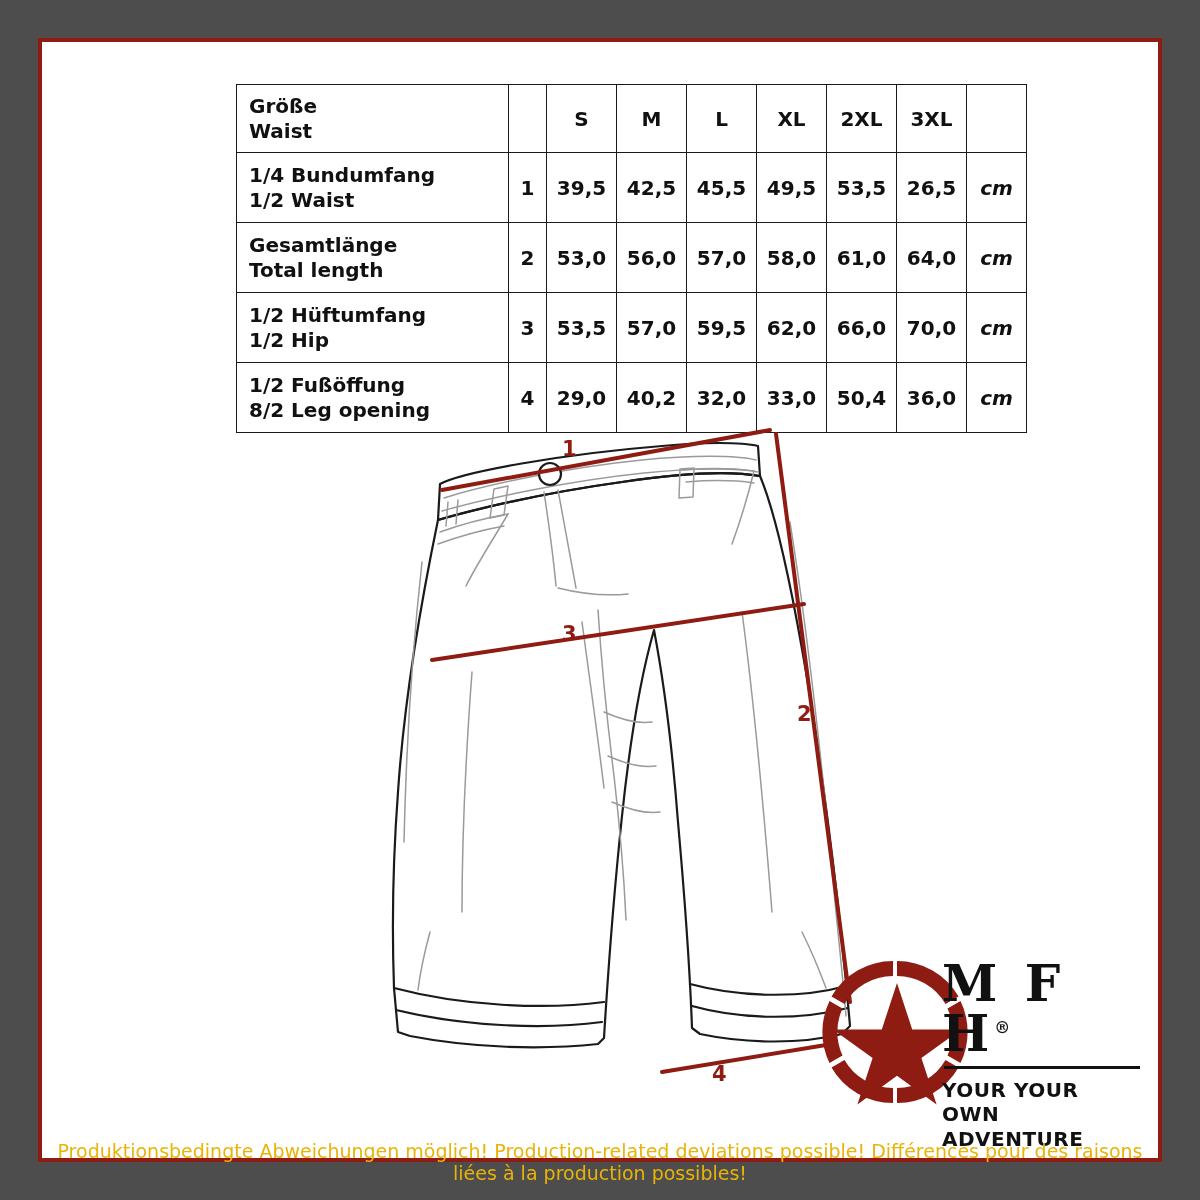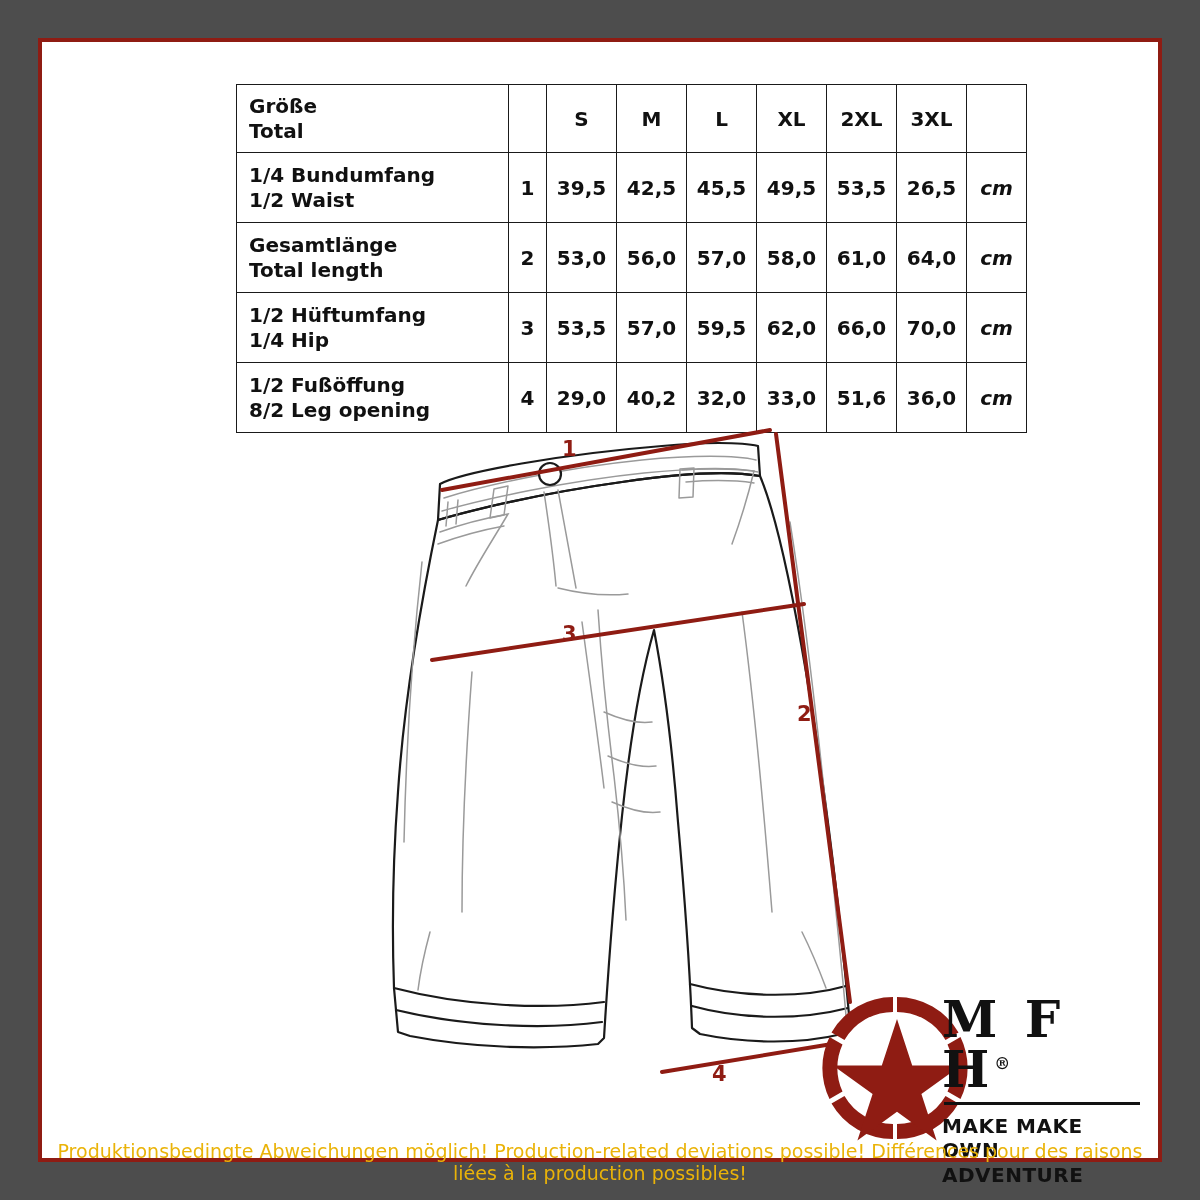--- a/index.html
+++ b/index.html
@@ -77,21 +77,20 @@
   #m3{left:520px;top:580px;}
   #m4{left:670px;top:1020px;}
 
   
   .logo{
     position:absolute;
     left:780px;
     top:915px;
     width:320px;
     height:170px;
-    margin-top:36px;
   }
   .logo-text{
     position:absolute;
     left:120px;
     top:2px;
     width:200px;
     color:#111;
   }
   .logo-mfh{
     font-size:50px;
@@ -136,21 +135,21 @@
 <body>
 
 <div class="frame">
   <div class="sheet">
 
     <table class="size-table">
       <tbody>
         <tr class="head">
           <td class="lbl">
             <span class="de">Größe</span>
-            <span class="en">Total</span>
+            <span class="en">Waist</span>
           </td>
           <td class="num empty"></td>
           <td class="val">S</td>
           <td class="val">M</td>
           <td class="val">L</td>
           <td class="val">XL</td>
           <td class="val">2XL</td>
           <td class="val">3XL</td>
           <td class="unit empty"></td>
         </tr>
@@ -181,21 +180,21 @@
           <td class="val">57,0</td>
           <td class="val">58,0</td>
           <td class="val">61,0</td>
           <td class="val">64,0</td>
           <td class="unit">cm</td>
         </tr>
 
         <tr class="body">
           <td class="lbl">
             <span class="de">1/2 Hüftumfang</span>
-            <span class="en">1/4 Hip</span>
+            <span class="en">1/2 Hip</span>
           </td>
           <td class="num">3</td>
           <td class="val">53,5</td>
           <td class="val">57,0</td>
           <td class="val">59,5</td>
           <td class="val">62,0</td>
           <td class="val">66,0</td>
           <td class="val">70,0</td>
           <td class="unit">cm</td>
         </tr>
@@ -203,21 +202,21 @@
         <tr class="body">
           <td class="lbl">
             <span class="de">1/2 Fußöffung</span>
             <span class="en">8/2 Leg opening</span>
           </td>
           <td class="num">4</td>
           <td class="val">29,0</td>
           <td class="val">40,2</td>
           <td class="val">32,0</td>
           <td class="val">33,0</td>
-          <td class="val">51,6</td>
+          <td class="val">50,4</td>
           <td class="val">36,0</td>
           <td class="unit">cm</td>
         </tr>
       </tbody>
     </table>
 
     <div class="figure-wrap">
       <svg width="1116" height="740" viewBox="0 0 1116 740" xmlns="http://www.w3.org/2000/svg">
         <g fill="none" stroke="#1a1a1a" stroke-width="2.2" stroke-linejoin="round" stroke-linecap="round">
 
@@ -316,21 +315,21 @@
           <path d="M7.5 106 a71 71 0 0 1 0 -62 l13 7.5 a56 56 0 0 0 0 47 Z"></path>
           <path d="M9.5 39.5 a71 71 0 0 1 61.5 -35.5 v15 a56 56 0 0 0 -48.5 28 Z"></path>
 
           <polygon points="75,26 90.2,72.4 139,72.4 99.4,101.1 114.6,147.5 75,118.8 35.4,147.5 50.6,101.1 11,72.4 59.8,72.4"></polygon>
         </g>
       </svg>
       <div class="logo-text">
         <div class="logo-mfh"><span>M F H</span><span class="logo-reg">®</span></div>
         <div class="logo-rule"></div>
         <div class="logo-tag">
-          <div>MAKE MAKE OWN</div>
+          <div>YOUR YOUR OWN</div>
           <div>ADVENTURE</div>
         </div>
       </div>
     </div>
 
   </div>
 </div>
 
 <div class="footer">
   <span>Produktionsbedingte Abweichungen möglich! Production-related deviations possible! Différences pour des raisons liées à la production possibles!</span>

